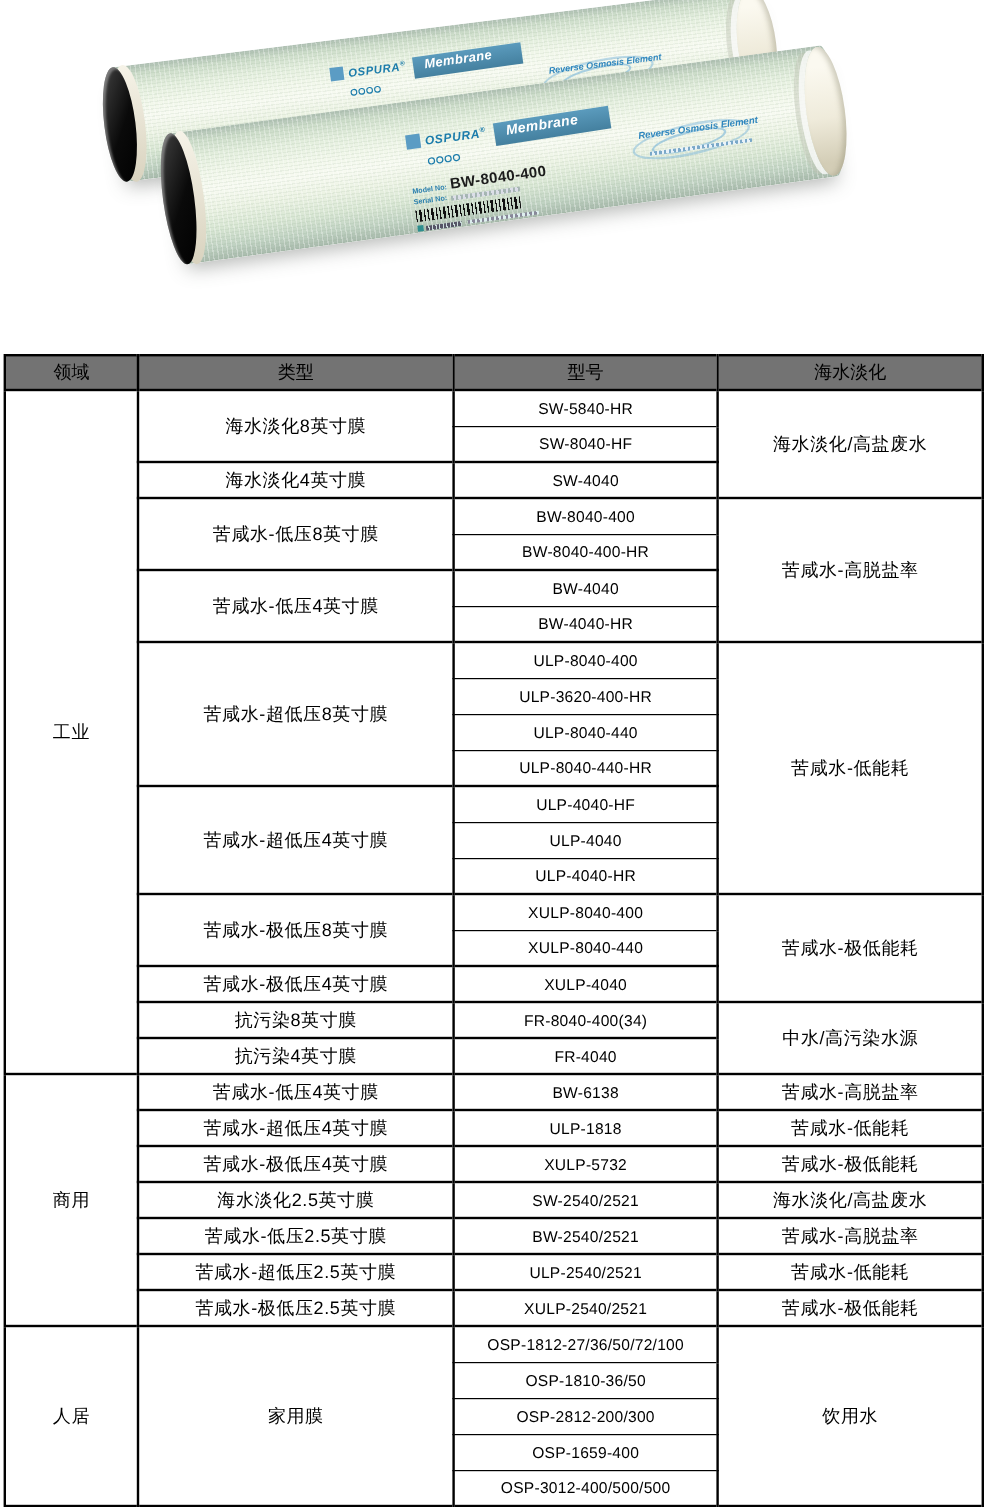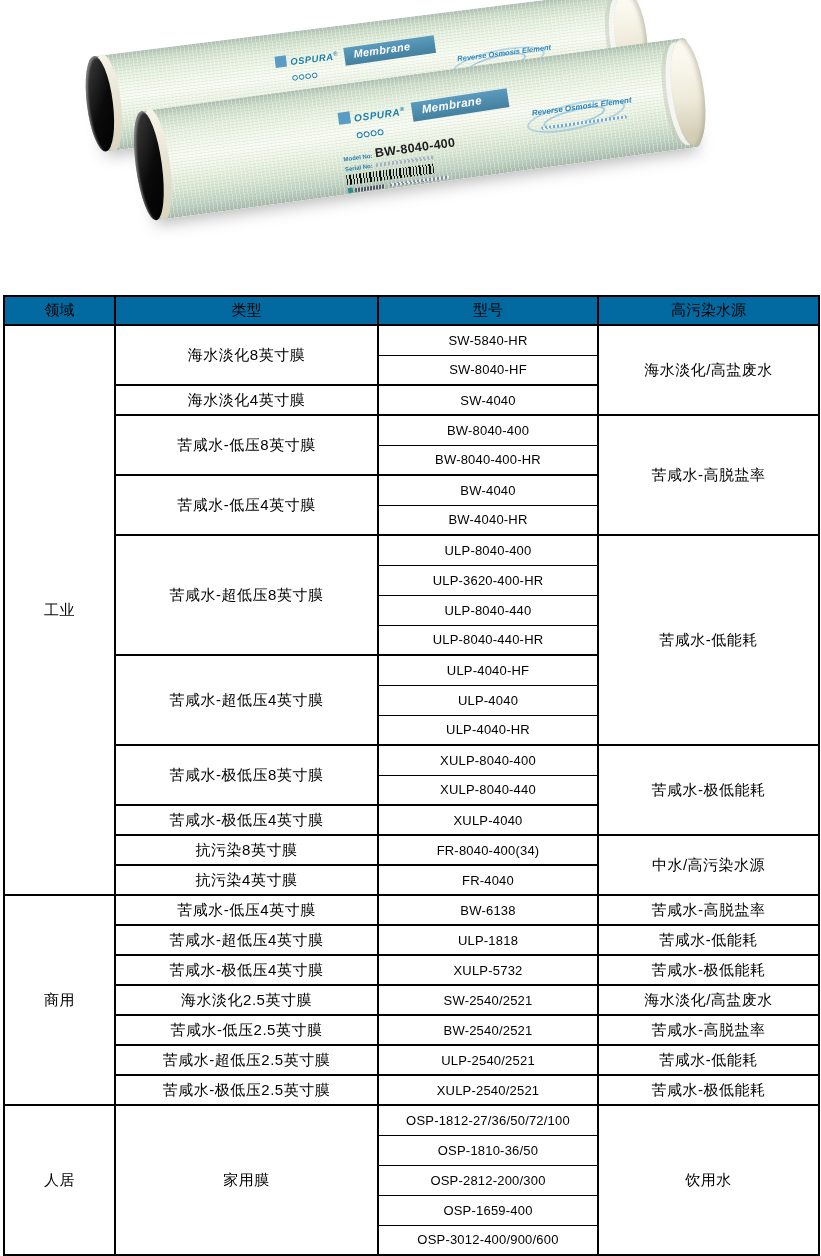--- a/index.html
+++ b/index.html
@@ -114,21 +114,21 @@
   col.c-model  { width: 220px; }
   col.c-usage  { width: 221px; }
   .spec th, .spec td {
     border: 1px solid #000;
     border-left-width: 2px; border-right-width: 2px;
     text-align: center; vertical-align: middle;
     height: 30px; padding: 0 4px;
     overflow: hidden; white-space: nowrap;
   }
   .spec th {
-    background: #0369a1;
+    background: #737373;
     font-weight: normal; font-size: 15px; height: 29px;
   }
   .spec td.gs { border-top-width: 2px; }
   td.col-domain, td.col-type, td.col-usage { font-size: 15px; letter-spacing: 0.5px; }
   td.col-model { font-size: 13px; letter-spacing: 0.2px; }
 </style>
 </head>
 <body>
 
 <div class="hero">
@@ -215,21 +215,21 @@
       <col class="c-domain">
         <col class="c-type">
         <col class="c-model">
         <col class="c-usage">
     </colgroup>
     <thead>
       <tr>
           <th>领域</th>
           <th>类型</th>
           <th>型号</th>
-          <th>高污染水源</th>
+          <th>海水淡化</th>
         </tr>
     </thead>
     <tbody>
         <tr>
           <td rowspan="19" class="col-domain gs">工业</td>
           <td rowspan="2" class="col-type gs">海水淡化8英寸膜</td>
           <td class="col-model gs">SW-5840-HR</td>
           <td rowspan="3" class="col-usage gs">海水淡化/高盐废水</td>
         </tr>
         <tr>
@@ -344,17 +344,17 @@
         <tr>
           <td class="col-model">OSP-1810-36/50</td>
         </tr>
         <tr>
           <td class="col-model">OSP-2812-200/300</td>
         </tr>
         <tr>
           <td class="col-model">OSP-1659-400</td>
         </tr>
         <tr>
-          <td class="col-model">OSP-3012-400/900/600</td>
+          <td class="col-model">OSP-3012-400/500/500</td>
         </tr>
       </tbody>
   </table>
 </div>
 
 </body></html>

